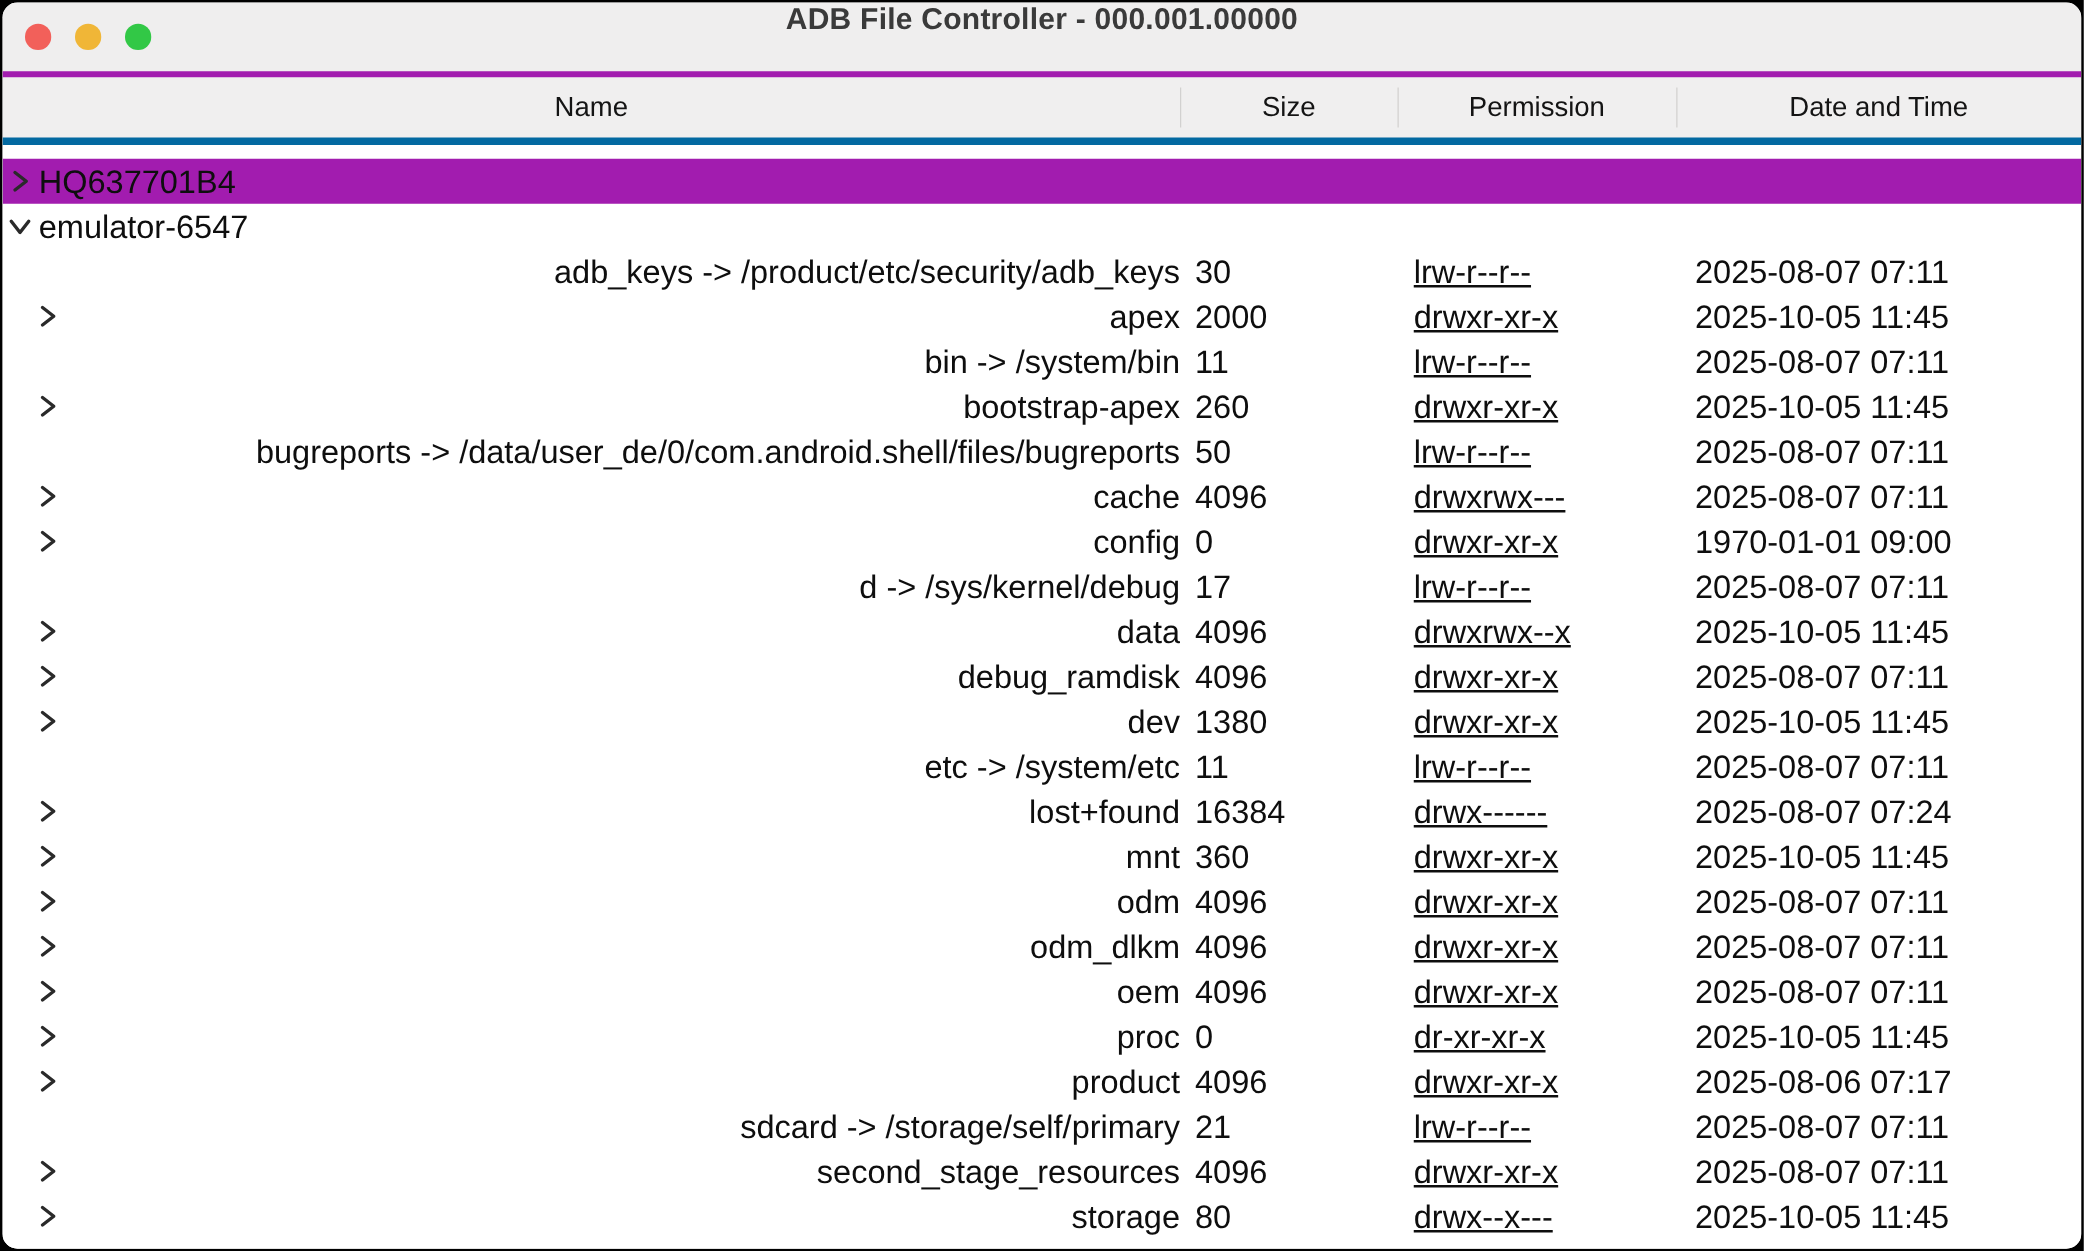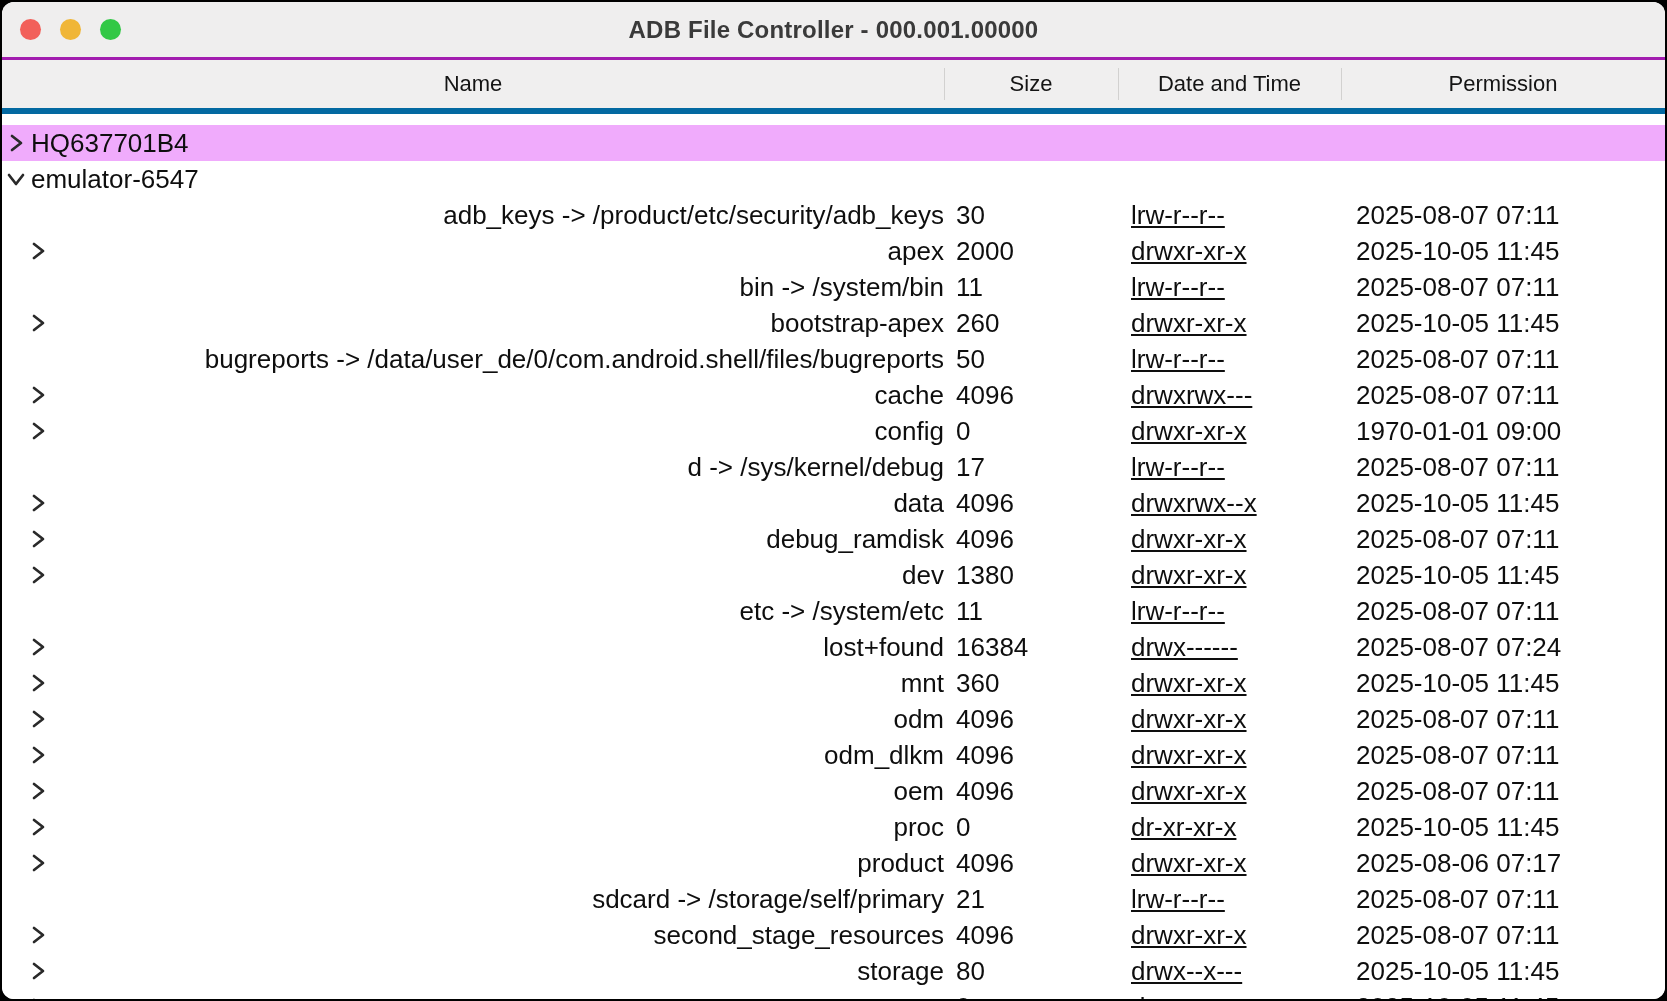--- a/index.html
+++ b/index.html
@@ -15,23 +15,23 @@
     left:2px;top:2px;right:2px;bottom:2px;
     background:#fff;
     border-radius:12px;
     overflow:hidden;
     display:flex;flex-direction:column;
   }
   
   .titlebar{
     height:55px;flex:0 0 55px;
     background:#efeeee;
-    border-bottom:3px solid #a21caf;
+    border-bottom:5px solid #a21caf;
     position:relative;
-    display:flex;align-items:center;justify-content:center;
+    display:flex;justify-content:center;
   }
   .traffic{position:absolute;left:18px;top:0;height:100%;display:flex;align-items:center;gap:19px;}
   .light{width:21px;height:21px;border-radius:50%;}
   .title{
     font-size:24px;font-weight:700;color:#3a3a3a;letter-spacing:.2px;
   }
   
   .header{
     height:48px;flex:0 0 48px;
     background:#f0efef;
@@ -59,21 +59,21 @@
     position:relative;
   }
   .row{
     height:36px;
     display:grid;
     grid-template-columns:942px 174px 223px 1fr;
     align-items:center;
     font-size:26px;color:#0e0e0e;
     white-space:nowrap;
   }
-  .row.selected{background:#f0abfc;}
+  .row.selected{background:#a21caf;}
   .cell{overflow:hidden;text-overflow:clip;}
   .name-cell{position:relative;height:100%;display:flex;align-items:center;}
   .row.lvl0 .name-cell{padding-left:29px;}
   .row.lvl1 .name-cell{padding-left:52px;justify-content:flex-end;}
   .chevron{
     position:absolute;top:50%;transform:translateY(-50%);
     width:16px;height:20px;display:flex;align-items:center;justify-content:center;
   }
   .row.lvl0 .chevron{left:6px;}
   .row.lvl1 .chevron{left:28px;}
@@ -92,22 +92,22 @@
       <div class="light" id="light-close" style="background: rgb(242, 96, 90);"></div>
       <div class="light" id="light-minimize" style="background: rgb(240, 182, 55);"></div>
       <div class="light" id="light-zoom" style="background: rgb(50, 200, 70);"></div>
     </div>
     <div class="title">ADB File Controller - 000.001.00000</div>
   </div>
 
   <div class="header">
     <div class="hcell">Name</div>
     <div class="hcell">Size</div>
+    <div class="hcell">Permission</div>
     <div class="hcell">Date and Time</div>
-    <div class="hcell">Permission</div>
     <div class="colsep s1"></div>
     <div class="colsep s2"></div>
     <div class="colsep s3"></div>
   </div>
 
   <div class="tree" id="tree">
       <div class="row lvl0 selected">
     <div class="cell name-cell">
       <span class="chevron">
         <svg width="16" height="20" viewBox="0 0 16 20">

